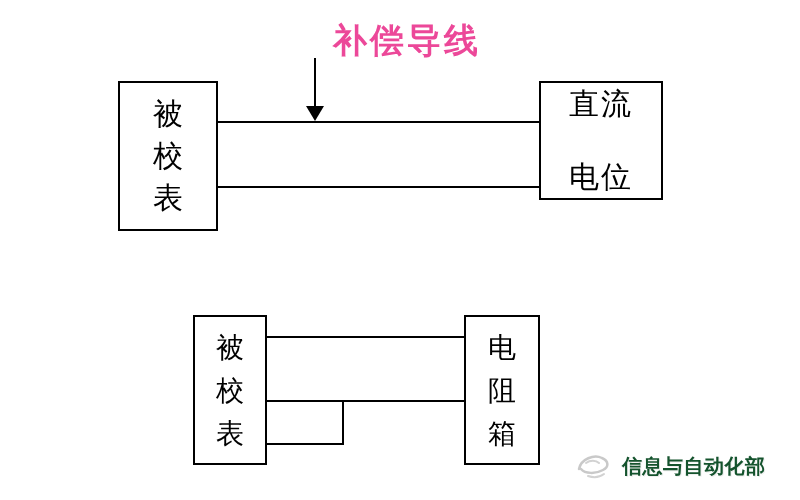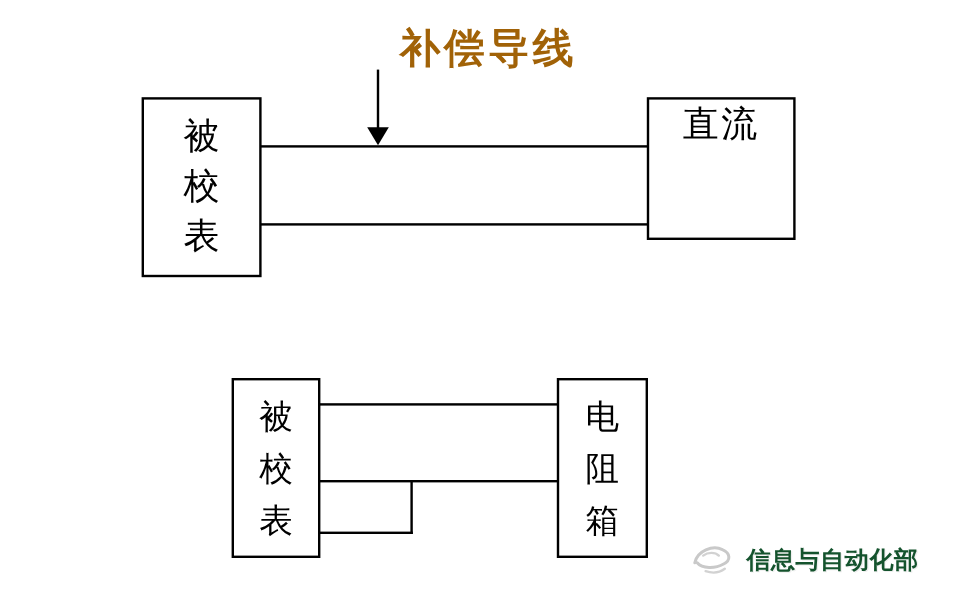--- a/index.html
+++ b/index.html
@@ -16,21 +16,21 @@
     font-family: "Liberation Sans", sans-serif;
   }
   .abs { position: absolute; }
 
   
   .diagram-title {
     left: 333px;
     top: 18px;
     font-size: 34px;
     font-weight: bold;
-    color: #a16207;
+    color: #ec4899;
     letter-spacing: 3px;
     white-space: nowrap;
     font-family: "Liberation Sans", sans-serif;
   }
 
   
   .arrow-line {
     left: 314px;
     top: 58px;
     width: 2px;
@@ -114,20 +114,21 @@
   <div class="abs arrow-head"></div>
 
   <div class="abs block-box box-tl">
     <div class="row">被</div>
     <div class="row">校</div>
     <div class="row">表</div>
   </div>
 
   <div class="abs block-box box-tr">
     <div class="row">直流</div>
+    <div class="row">电位</div>
   </div>
 
   <div class="abs wire wire-t1"></div>
   <div class="abs wire wire-t2"></div>
 
   <div class="abs block-box box-bl">
     <div class="row">被</div>
     <div class="row">校</div>
     <div class="row">表</div>
   </div>

